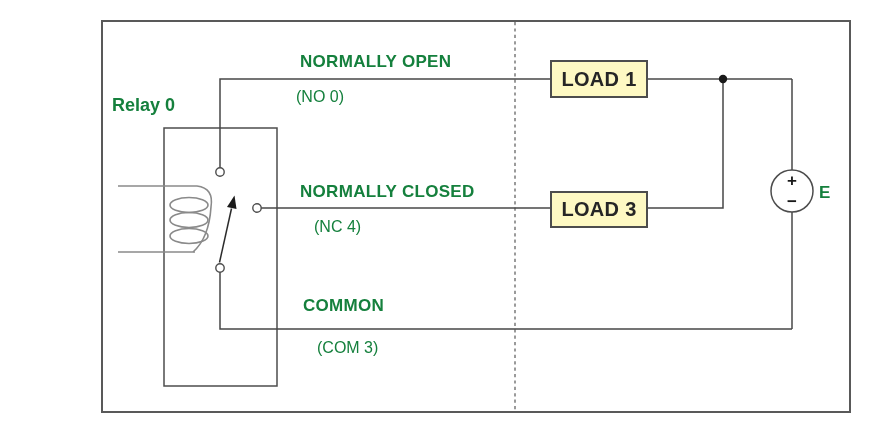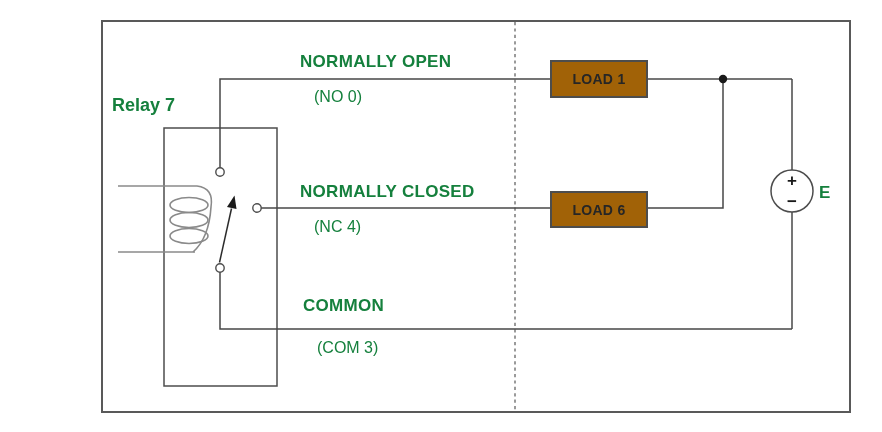--- a/index.html
+++ b/index.html
@@ -34,26 +34,26 @@
   .lbl.code {
     font-size: 16px;
     font-weight: 400;
   }
   .relay-title {
     font-size: 18px;
     font-weight: 600;
   }
   .load-box {
     position: absolute;
-    background: #a16207;
+    background: #fef9c3;
     border: 2px solid #4d4d4d;
     display: flex;
     align-items: center;
     justify-content: center;
-    font-size: 14px;
+    font-size: 20px;
     font-weight: 600;
     color: #262626;
     letter-spacing: 0.3px;
   }
   .polarity {
     position: absolute;
     width: 24px;
     text-align: center;
     font-size: 17px;
     font-weight: 700;
@@ -102,35 +102,35 @@
     <line x1="219.5" y1="262.5" x2="231.5" y2="208.5" stroke="#2b2b2b" stroke-width="1.5"></line>
     <polygon points="234.5,195.5 236.5,209 227,207" fill="#1a1a1a"></polygon>
 
     <circle cx="220" cy="172" r="4.2" fill="#ffffff" stroke="#4d4d4d" stroke-width="1.4"></circle>
     <circle cx="257" cy="208" r="4.2" fill="#ffffff" stroke="#4d4d4d" stroke-width="1.4"></circle>
     <circle cx="220" cy="268" r="4.2" fill="#ffffff" stroke="#4d4d4d" stroke-width="1.4"></circle>
 
     <circle cx="792" cy="191" r="21" fill="#ffffff" stroke="#4d4d4d" stroke-width="1.5"></circle>
   </svg>
 
-  <div class="lbl relay-title" style="left:112px; top:96px;">Relay 7</div>
+  <div class="lbl relay-title" style="left:112px; top:96px;">Relay 0</div>
 
   <div class="lbl header" style="left:300px; top:53px;">NORMALLY OPEN</div>
-  <div class="lbl code" style="left:314px; top:89px;">(NO 0)</div>
+  <div class="lbl code" style="left:296px; top:89px;">(NO 0)</div>
 
   <div class="lbl header" style="left:300px; top:183px;">NORMALLY CLOSED</div>
   <div class="lbl code" style="left:314px; top:219px;">(NC 4)</div>
 
   <div class="lbl header" style="left:303px; top:297px;">COMMON</div>
   <div class="lbl code" style="left:317px; top:340px;">(COM 3)</div>
 
   <div class="load-box" style="left:550px; top:60px; width:94px; height:34px;">
     <span>LOAD 1</span>
   </div>
   <div class="load-box" style="left:550px; top:191px; width:94px; height:33px;">
-    <span>LOAD 6</span>
+    <span>LOAD 3</span>
   </div>
 
   <div class="polarity" style="left:780px; top:172px;">+</div>
   <div class="polarity" style="left:780px; top:193px;">−</div>
   <div class="lbl src-label" style="left:819px; top:184px;">E</div>
 
 </div>
 
 </body></html>

